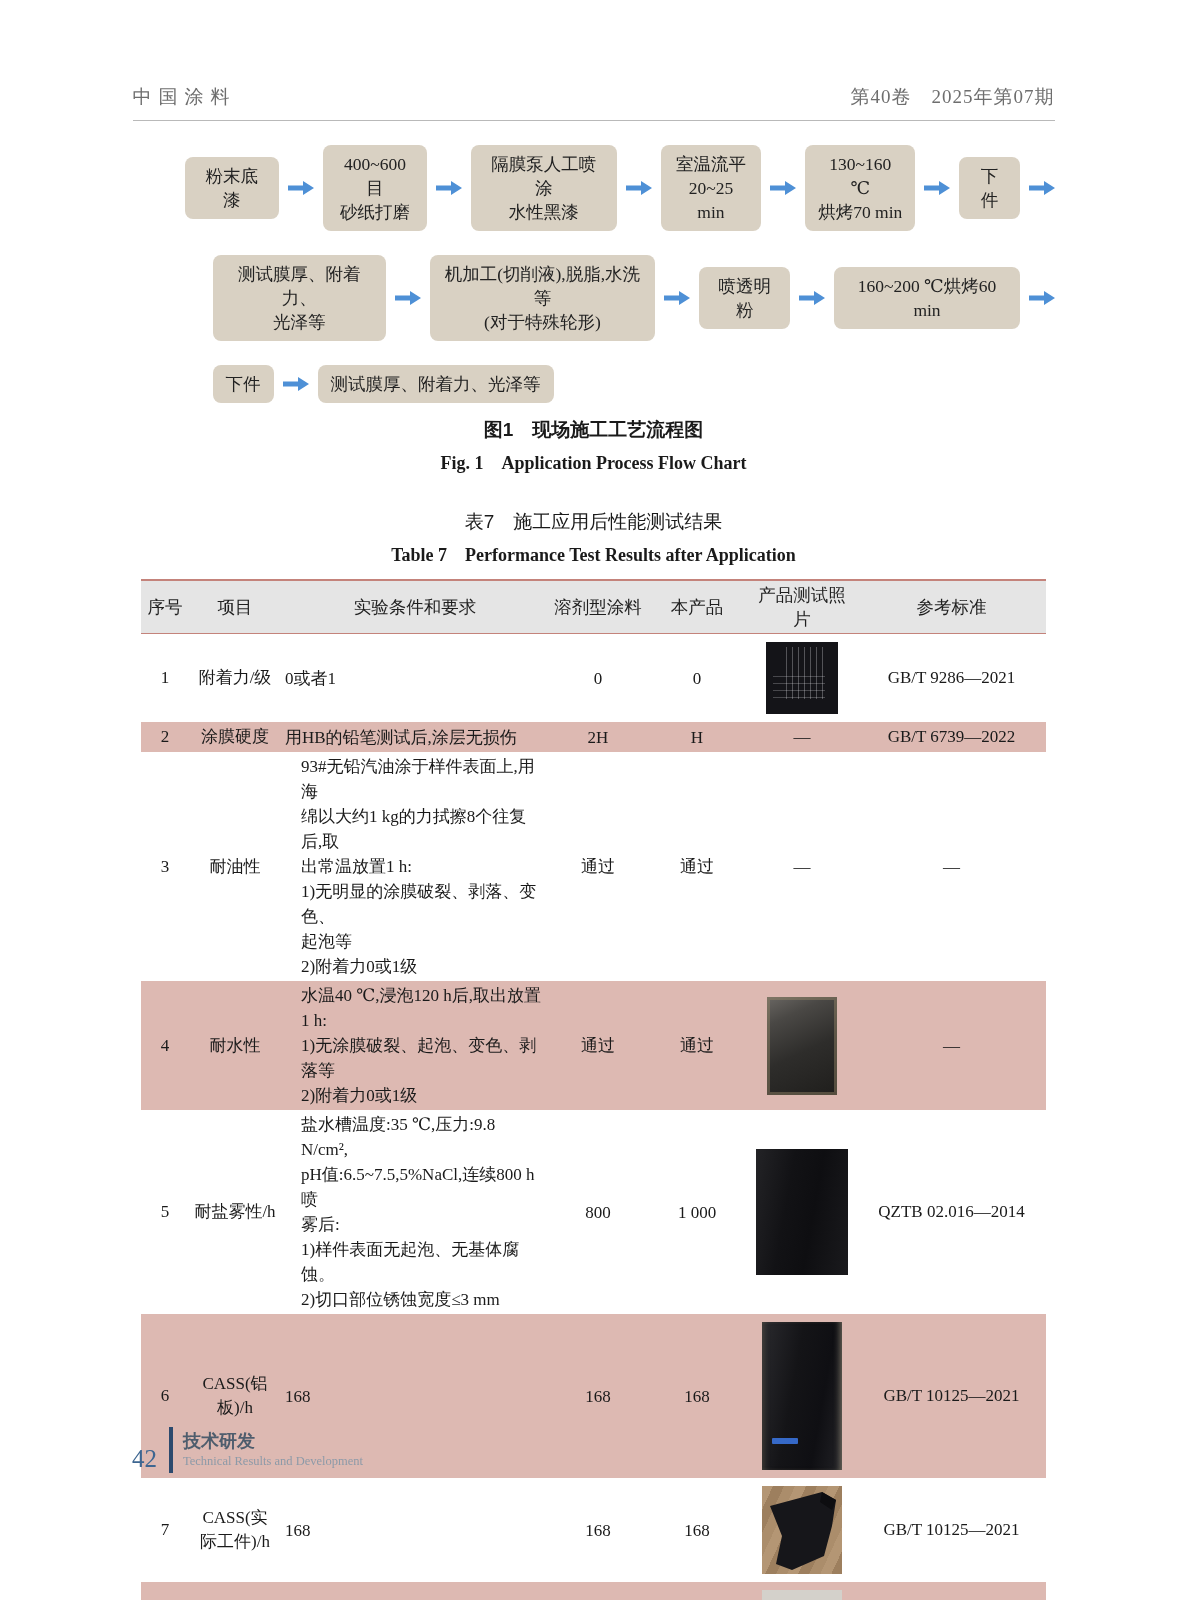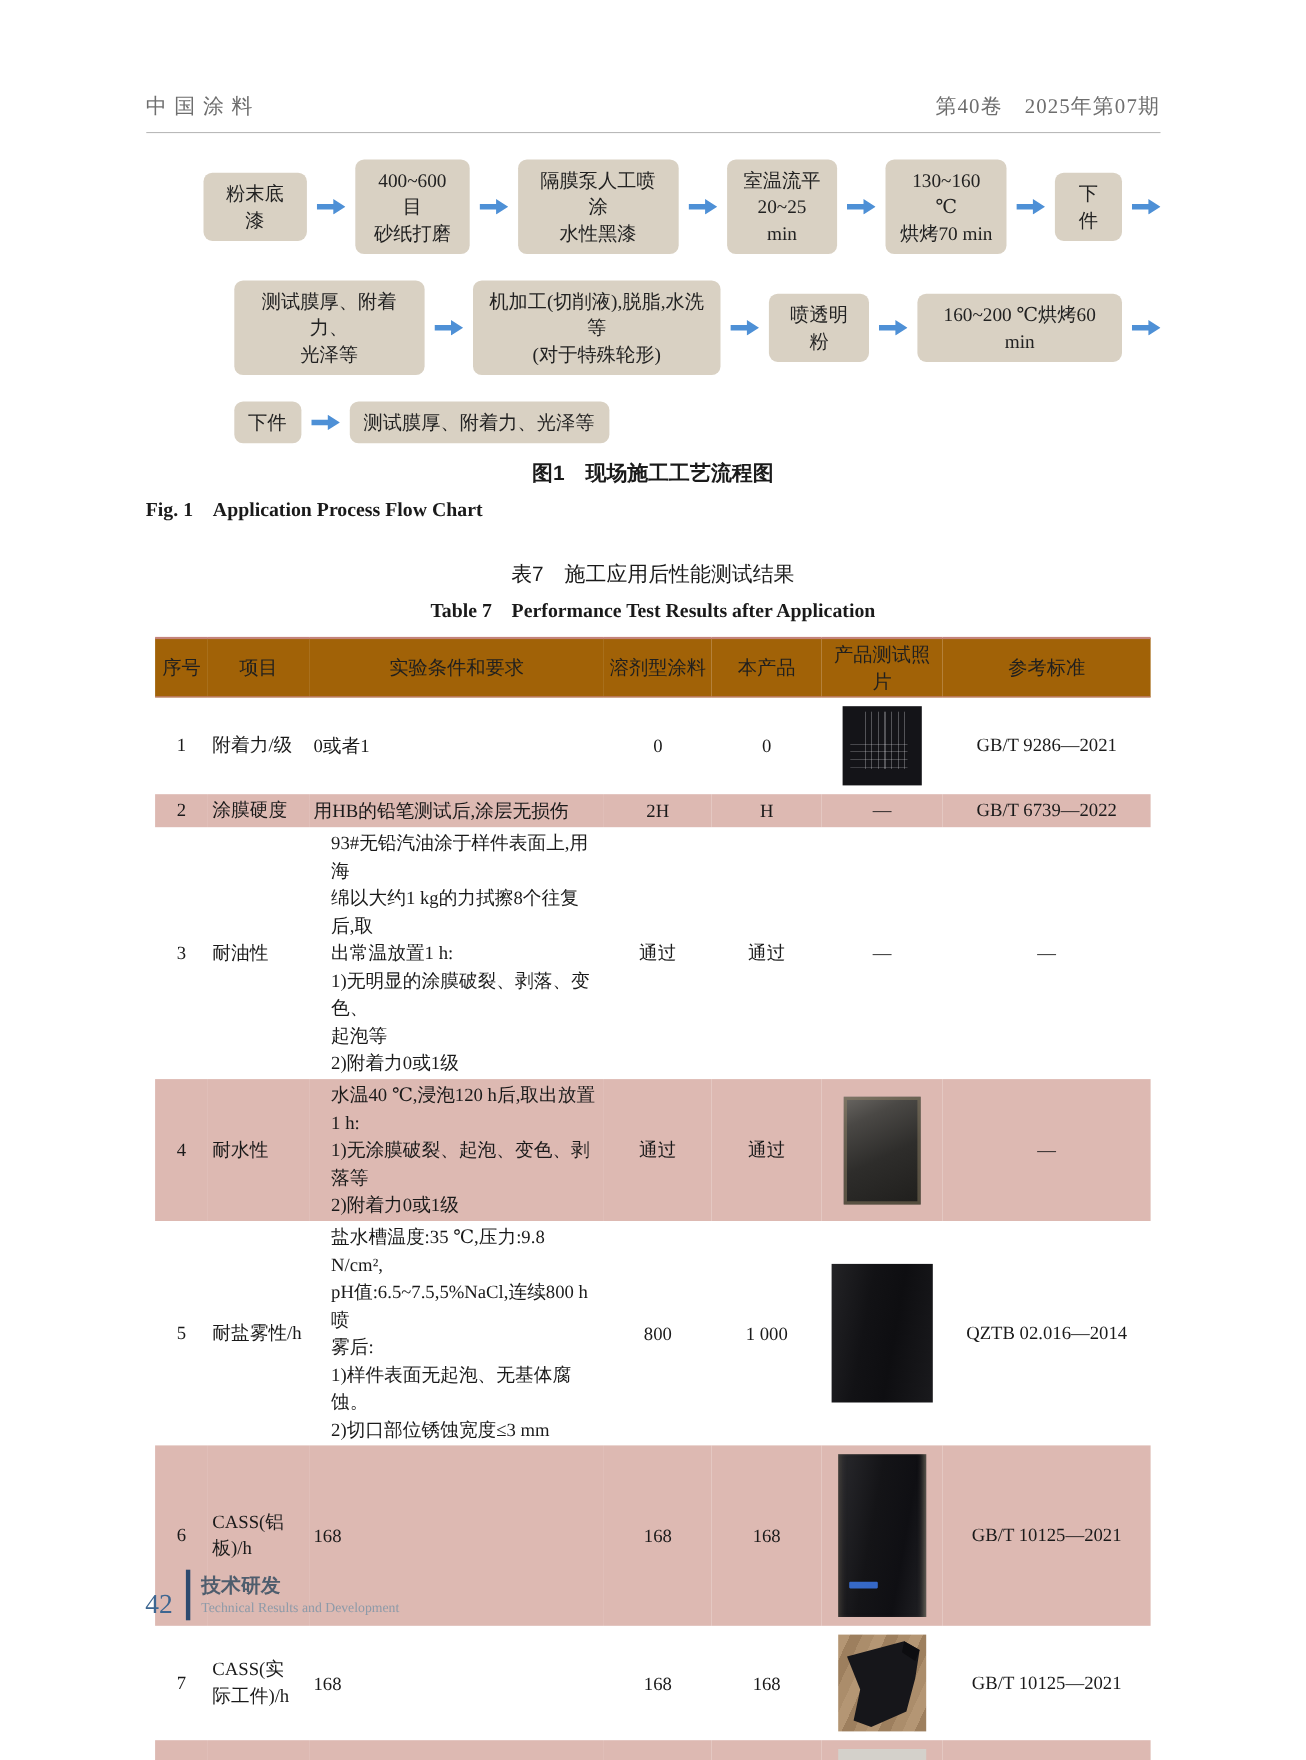--- a/index.html
+++ b/index.html
@@ -22,34 +22,34 @@
   .flow-row.r1{margin-left:52px;}
   .flow-row.r2{margin-left:80px;}
   .flow-row.r3{margin-left:80px;margin-bottom:10px;}
   .fbox{background:#d9d1c3;border-radius:8px;padding:7px 13px;
     font-size:17.5px;line-height:24px;text-align:center;white-space:pre-line;color:#222;}
   .arr{flex:0 0 auto;display:flex;align-items:center;}
 
   
   .cap-zh{font-family:"Liberation Sans","DejaVu Sans",sans-serif;
     text-align:center;font-weight:bold;font-size:19px;margin-top:14px;}
-  .cap-en{text-align:left;font-weight:bold;font-size:18px;margin-top:8px;}
+  .cap-en{text-align:center;font-weight:bold;font-size:18px;margin-top:8px;}
   .tbl-cap-zh{font-family:"Liberation Sans","DejaVu Sans",sans-serif;
     text-align:center;font-weight:normal;font-size:19px;margin-top:34px;}
   .tbl-cap-en{text-align:center;font-weight:bold;font-size:18px;margin-top:8px;margin-bottom:12px;}
 
   
   table.perf{width:905px;margin:0 auto;border-collapse:collapse;table-layout:fixed;
     font-size:17px;}
   table.perf td,table.perf th{vertical-align:middle;padding:2px 4px;font-weight:normal;}
-  tr.thead{background:#a16207;border-top:2px solid #c4837b;border-bottom:1px solid #c4837b;}
+  tr.thead{background:#e5e5e5;border-top:2px solid #c4837b;border-bottom:1px solid #c4837b;}
   tr.thead th{height:30px;font-size:17.5px;color:#1f1f1f;text-align:center;}
   tr.alt{background:#ddb9b2;}
   td.c-no{text-align:center;}
-  td.c-item{white-space:pre-line;line-height:24px;}
+  td.c-item{text-align:center;white-space:pre-line;line-height:24px;}
   td.c-cond{text-align:left;padding-left:28px;line-height:25px;}
   td.c-cond.pre{white-space:pre-line;padding-left:20px;}
   td.c-cond.ctr{text-align:center;white-space:pre-line;padding-left:4px;}
   td.c-val{text-align:center;white-space:pre-line;line-height:25px;}
   td.c-photo{text-align:center;}
   td.c-std{text-align:center;}
 
   .photo{margin:6px auto;display:block;position:relative;}
   .ph-adhesion{width:72px;height:72px;background-color:#141418;
     background-image:

